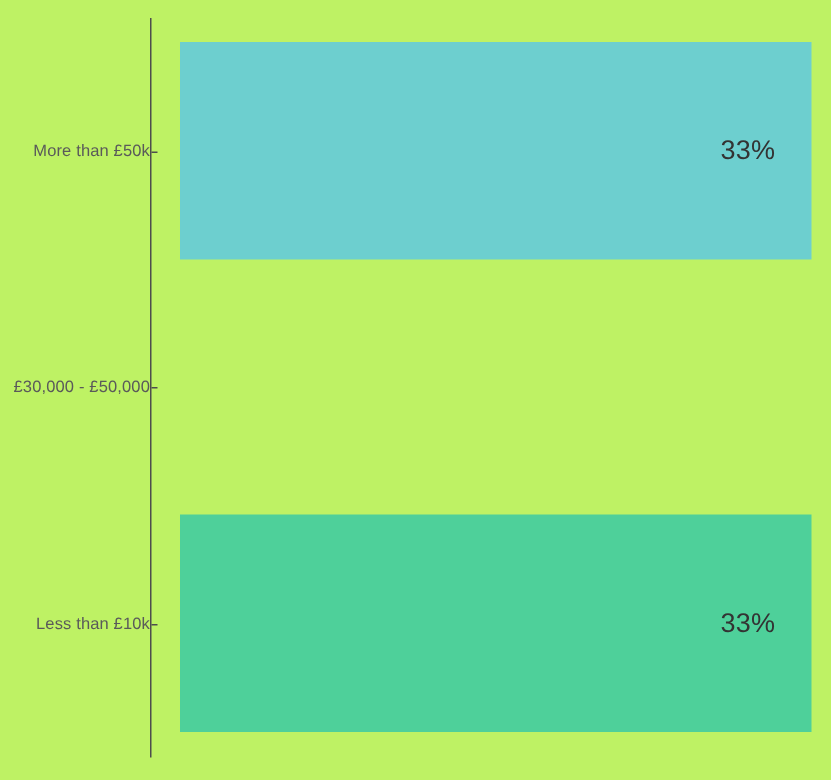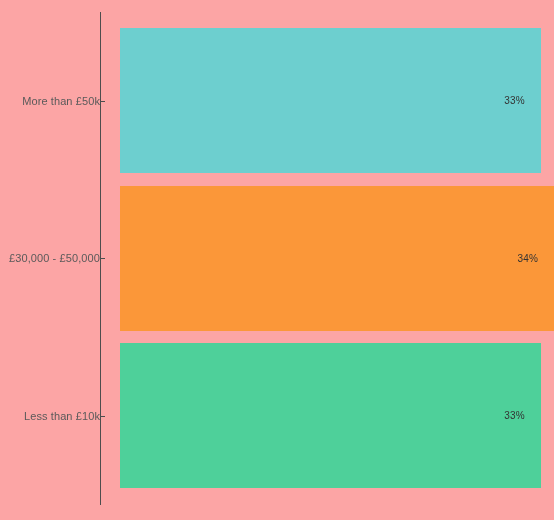--- a/index.html
+++ b/index.html
@@ -10,21 +10,21 @@
     width: 554px;
     height: 520px;
     background: #ffffff;
     font-family: "Liberation Sans", sans-serif;
     overflow: hidden;
   }
   .chart {
     position: relative;
     width: 554px;
     height: 520px;
-    background: #fca5a5;
+    background: #bef264;
   }
   
   .axis-spine {
     position: absolute;
     left: 100px;
     top: 12px;
     width: 1px;
     height: 493px;
     background: #4d4d4d;
   }
@@ -41,23 +41,23 @@
     left: 0;
     height: 145px;
     display: flex;
     align-items: center;
     justify-content: flex-end;
   }
   .bar-row.row-0 { top: 28px; }
   .bar-row.row-1 { top: 186px; }
   .bar-row.row-2 { top: 343px; }
   .bar-value {
-    font-size: 10px;
+    font-size: 18px;
     color: #333333;
-    padding-right: 16px;
+    padding-right: 24px;
     letter-spacing: 0.2px;
     white-space: nowrap;
   }
   
   .tick {
     position: absolute;
     right: 0;
     width: 100px;
     display: flex;
     align-items: center;
@@ -108,21 +108,18 @@
     <div class="tick t2">
       <span class="tick-label">Less than £10k</span>
       <span class="tick-mark"></span>
     </div>
   </div>
 
   <div class="plot-area">
     <div class="bar-row row-0" style="background: rgb(109, 207, 207); width: 97%;">
       <span class="bar-value">33%</span>
     </div>
-    <div class="bar-row row-1" style="background: rgb(251, 151, 57); width: 100%;">
-      <span class="bar-value">34%</span>
-    </div>
     <div class="bar-row row-2" style="background: rgb(78, 208, 154); width: 97%;">
       <span class="bar-value">33%</span>
     </div>
   </div>
 
 </div>
 
 </body></html>

